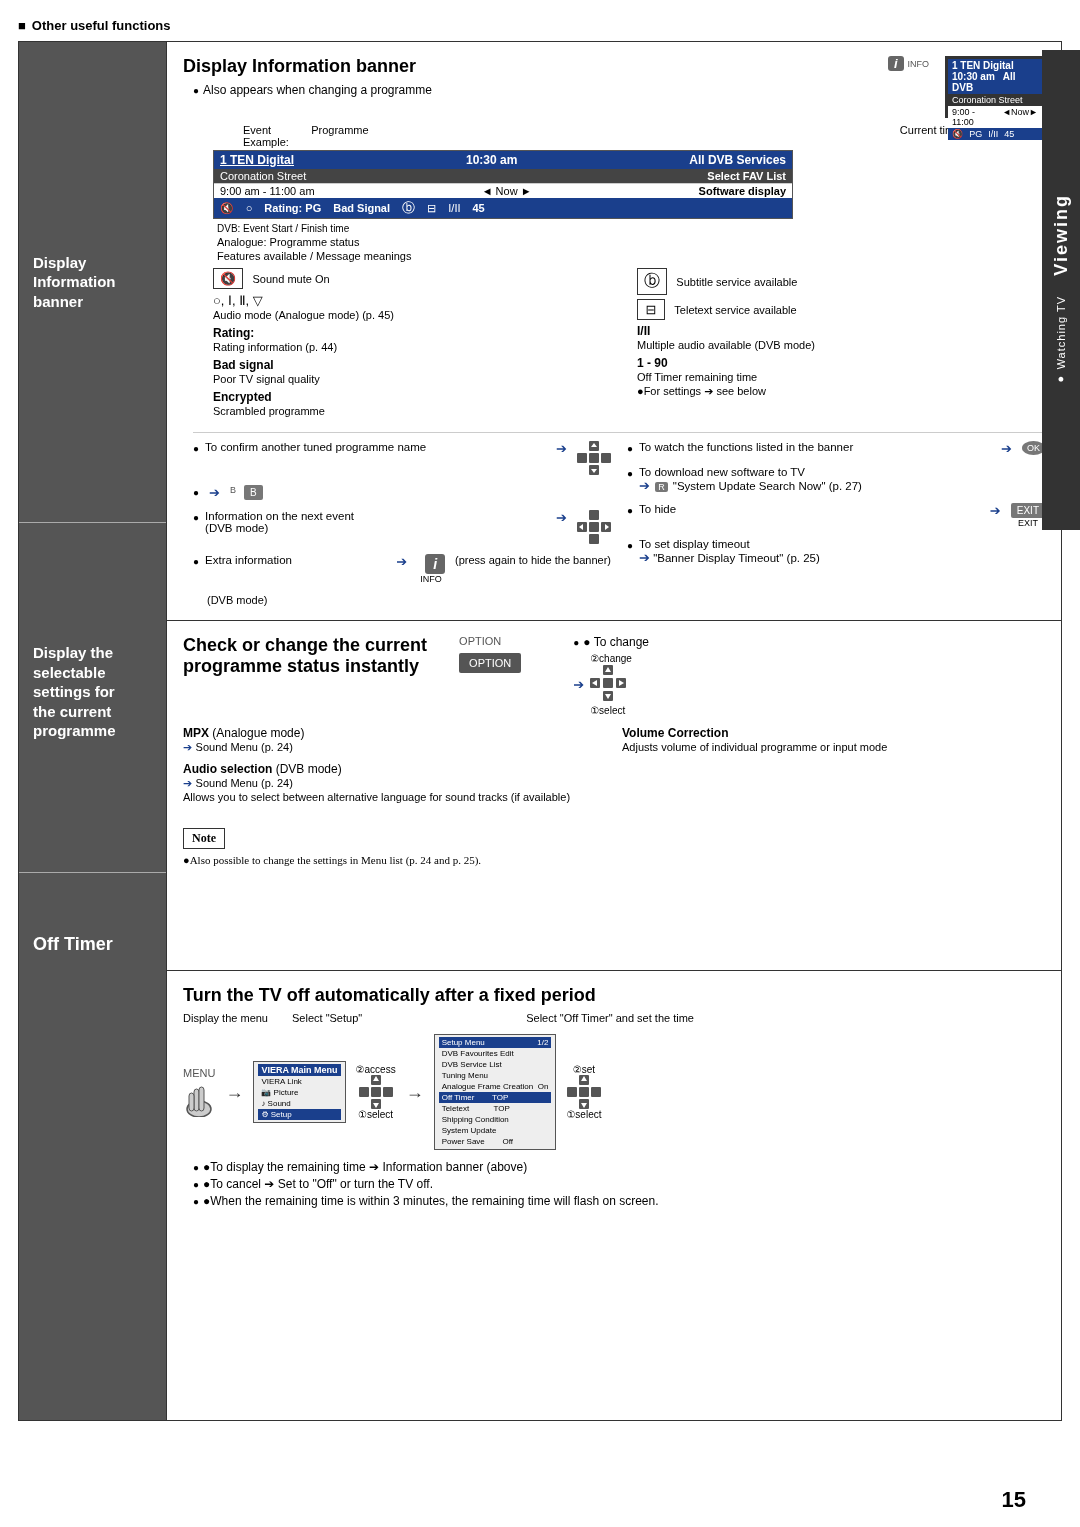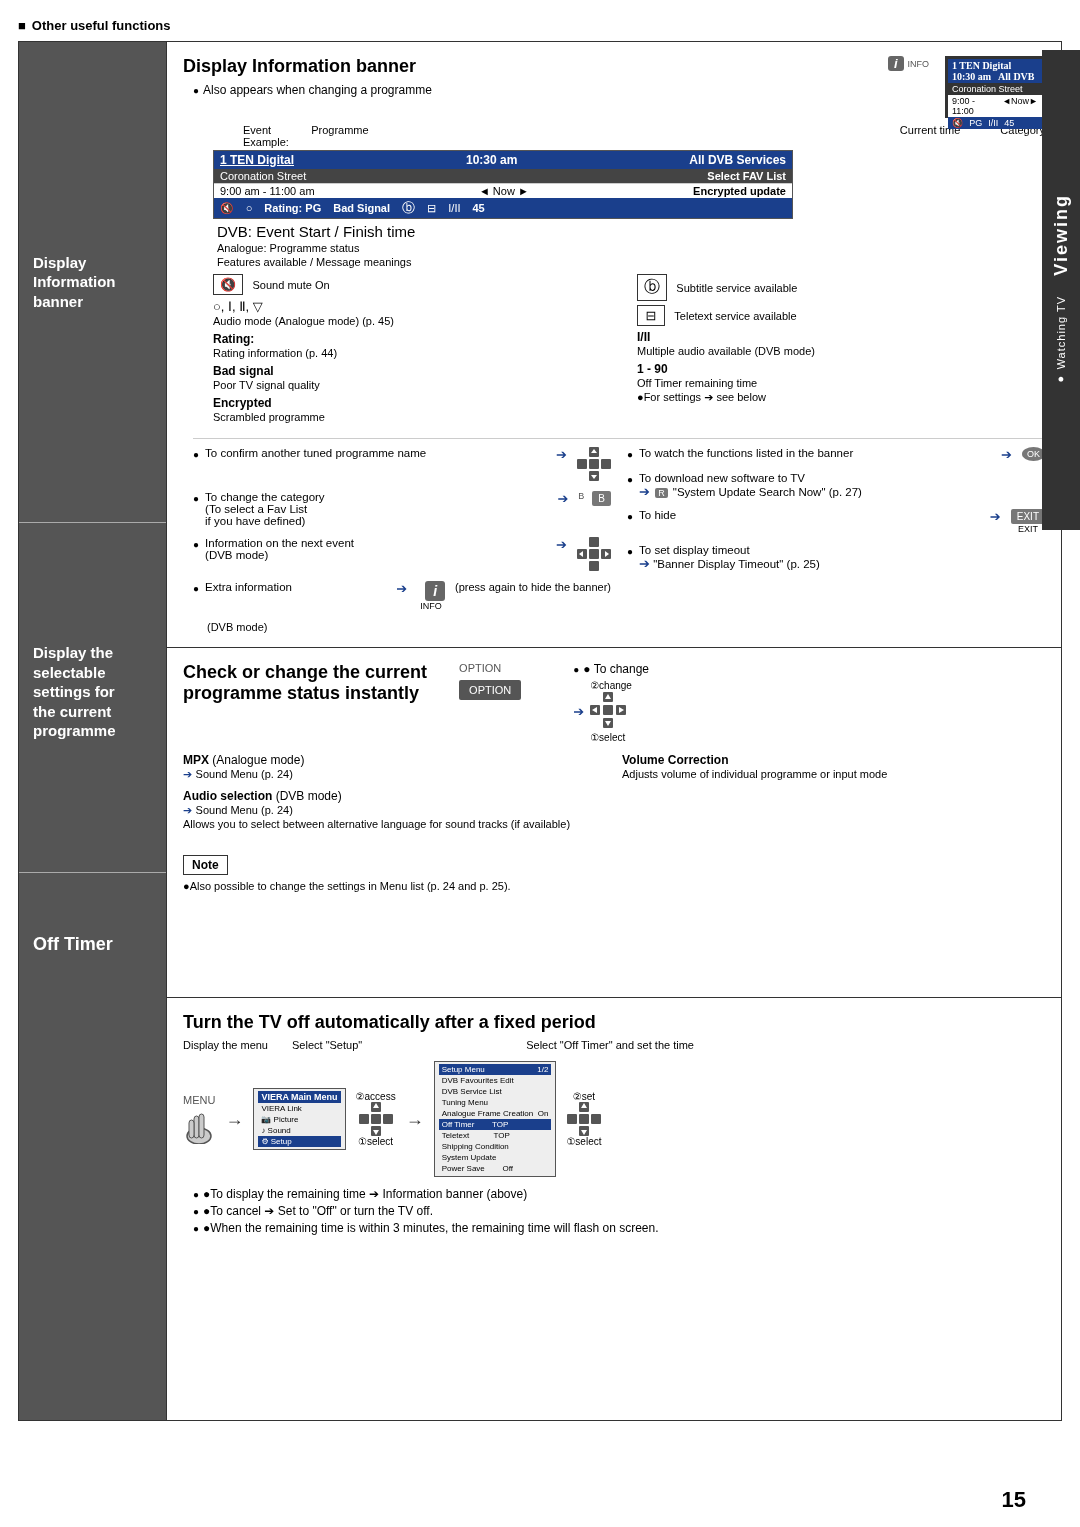--- a/index.html
+++ b/index.html
@@ -124,21 +124,20 @@
       position: relative;
       margin-left: 8px;
     }
     
     .banner-row-1 {
       background: #1a3f8c;
       color: #fff;
       font-weight: bold;
       font-size: 10px;
       padding: 1px 4px;
-      font-family: Liberation Serif, serif;
     }
     .banner-row-2 {
       background: #333;
       color: #fff;
       font-size: 9px;
       padding: 1px 4px;
     }
     .banner-row-3 {
       background: #fff;
       color: #000;
@@ -367,35 +366,35 @@
               <span>10:30 am</span>
               <span>All DVB Services</span>
             </div>
             <div style="background:#444; color:#fff; font-size:11px; padding:1px 6px; display:flex; justify-content:space-between;">
               <span>Coronation Street</span>
               <span style="color:#fff; font-weight:bold;">Select FAV List</span>
             </div>
             <div style="background:#fff; color:#000; font-size:11px; padding:1px 6px; display:flex; justify-content:space-between; border-top:1px solid #ccc;">
               <span>9:00 am - 11:00 am</span>
               <span>◄ Now ►</span>
-              <span style="font-weight:bold;">Encrypted update</span>
+              <span style="font-weight:bold;">Software display</span>
             </div>
             <div style="background:#1a3f8c; color:#fff; font-size:11px; padding:1px 6px; display:flex; gap:12px; align-items:center;">
               <span>🔇</span>
               <span>○</span>
               <span style="font-weight:bold;">Rating: PG</span>
               <span style="font-weight:bold;">Bad Signal</span>
               <span style="font-size:13px;">ⓑ</span>
               <span>⊟</span>
               <span>I/II</span>
               <span style="font-weight:bold;">45</span>
             </div>
           </div>
 
-          <div style="font-size:15px; margin-left:4px; margin-bottom:2px;">DVB: Event Start / Finish time</div>
+          <div style="font-size:10px; margin-left:4px; margin-bottom:2px;">DVB: Event Start / Finish time</div>
           <div style="font-size:11px; margin-left:4px; margin-bottom:2px;">Analogue: Programme status</div>
           <div style="font-size:11px; margin-left:4px; margin-bottom:6px;">Features available / Message meanings</div>
         </div>
 
         <div class="two-col-layout" style="margin-left:30px; margin-top:2px;">
           <div class="left-col">
             <div style="margin-bottom:4px;">
               <span class="symbol-box">🔇</span>
               <span style="font-size:11px; margin-left:6px;">Sound mute On</span>
             </div>
@@ -448,21 +447,20 @@
                 <rect x="12" y="0" width="10" height="10" fill="#555" rx="1"></rect>
                 <rect x="12" y="24" width="10" height="10" fill="#555" rx="1"></rect>
                 <rect x="0" y="12" width="10" height="10" fill="#555" rx="1"></rect>
                 <rect x="24" y="12" width="10" height="10" fill="#555" rx="1"></rect>
                 <rect x="12" y="12" width="10" height="10" fill="#555" rx="1"></rect>
                 <polygon points="17,2 14,6 20,6" fill="#fff"></polygon>
                 <polygon points="17,32 14,28 20,28" fill="#fff"></polygon>
               </svg>
             </div>
             <div class="key-item">
-              <span style="flex:1;">To change the category<br>(To select a Fav List<br>if you have defined)</span>
               <span style="font-size:13px; color:#1a3f8c; margin:0 4px;">➔</span>
               <span style="font-size:9px; color:#555; margin-right:2px;">B</span>
               <span class="small-button" style="font-size:10px; padding:2px 6px;">B</span>
             </div>
             <div class="key-item">
               <span style="flex:1;">Information on the next event<br>(DVB mode)</span>
               <span style="font-size:13px; color:#1a3f8c; margin:0 4px;">➔</span>
               <svg width="34" height="34" viewBox="0 0 34 34">
                 <rect x="12" y="0" width="10" height="10" fill="#555" rx="1"></rect>
                 <rect x="12" y="24" width="10" height="10" fill="#555" rx="1"></rect>
@@ -565,21 +563,21 @@
             </div>
           </div>
           <div class="right-col">
             <div class="settings-item">
               <span class="bold-label">Volume Correction</span><br>
               <span style="font-size:11px;">Adjusts volume of individual programme or input mode</span>
             </div>
           </div>
         </div>
 
-        <div style="margin-top:8px;">
+        <div style="margin-top:8px;font-family:Liberation Serif, serif;">
           <div class="note-box">Note</div><br>
           <span style="font-size:11px;">●Also possible to change the settings in Menu list (p. 24 and p. 25).</span>
         </div>
       </div>
 
       <div class="section-off-timer">
         <div class="section-title large">Turn the TV off automatically after a fixed period</div>
 
         <div style="display:flex; gap:24px; align-items:flex-start; font-size:11px; margin-bottom:6px; margin-top:6px;">
           <span>Display the menu</span>

